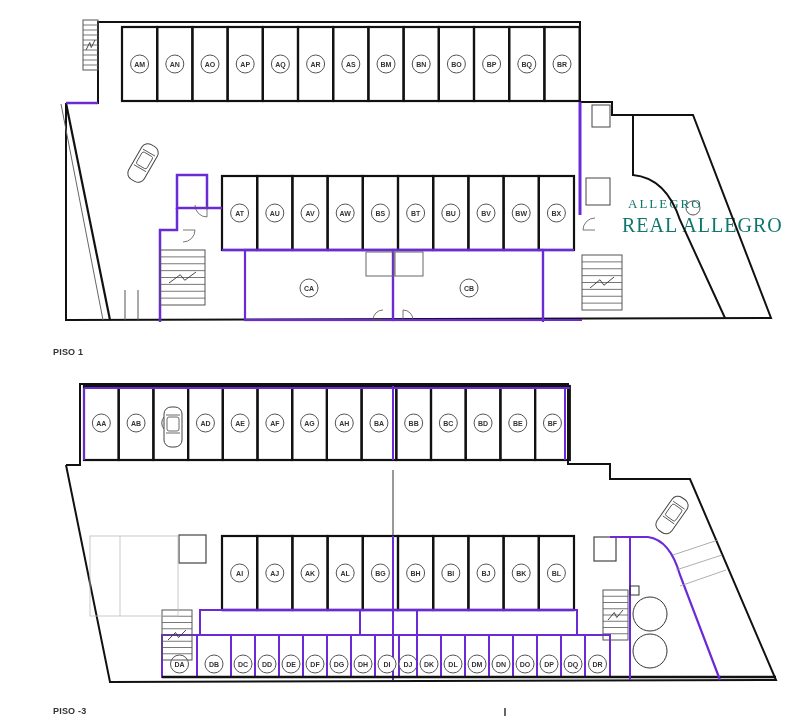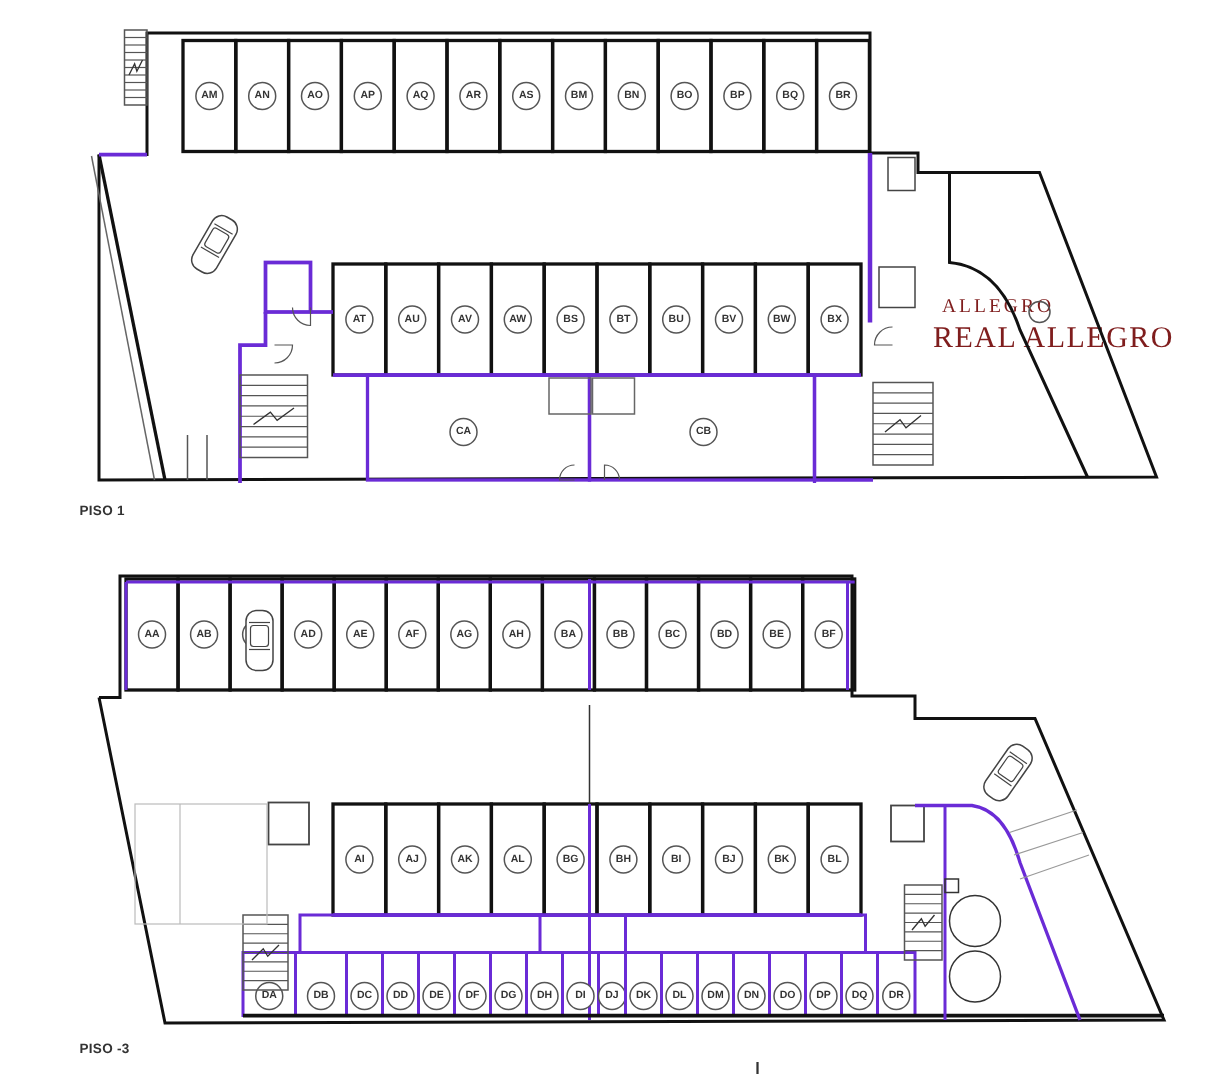--- a/index.html
+++ b/index.html
@@ -1,20 +1,20 @@
 <!DOCTYPE html>
 <html><head>
 <meta charset="utf-8">
 <style>
   html,body{margin:0;padding:0;background:#ffffff;}
   body{width:804px;height:720px;position:relative;overflow:hidden;font-family:"Liberation Sans",sans-serif;}
   svg{position:absolute;left:0;top:0;}
-  .floor-label{position:absolute;font-size:9px;font-weight:bold;color:#333;letter-spacing:0.2px;}
+  .floor-label{position:absolute;font-size:9px;font-weight:bold;color:#333;letter-spacing:0.2px;margin-top:12px;}
   .bay-label{font-family:"Liberation Sans",sans-serif;font-size:7px;font-weight:bold;fill:#333;text-anchor:middle;dominant-baseline:central;}
-  .wm{position:absolute;color:#7f1d1d;font-family:"Liberation Serif",serif;pointer-events:none;}
+  .wm{position:absolute;color:#0f766e;font-family:"Liberation Serif",serif;pointer-events:none;}
 </style>
 </head>
 <body>
 
 <div class="wm" style="left:628px;top:196px;font-size:13px;letter-spacing:2px;">ALLEGRO</div>
 <div class="wm" style="left:622px;top:214px;font-size:20px;letter-spacing:1px;">REAL ALLEGRO</div>
 
 <svg id="plan" width="804" height="720">
     <polyline points="66,103 98,103 98,22 580,22 580,102 612,102 612,115 693,115 771,318 66,320 66,103" stroke="#111111" stroke-width="2" fill="none"></polyline>
     <line x1="66" y1="103" x2="110" y2="320" stroke="#111111" stroke-width="2.2"></line>

